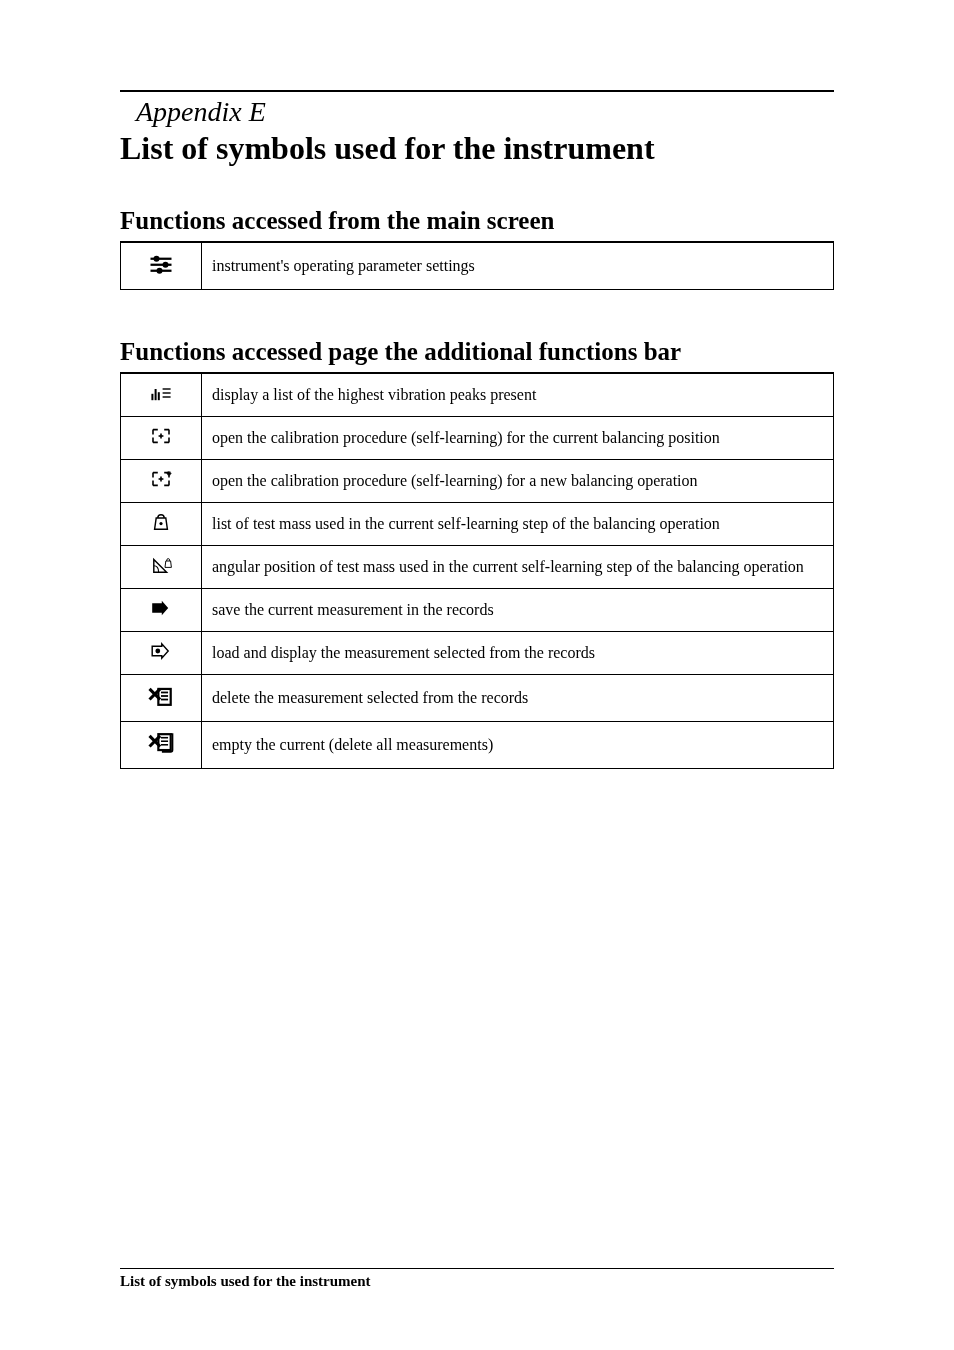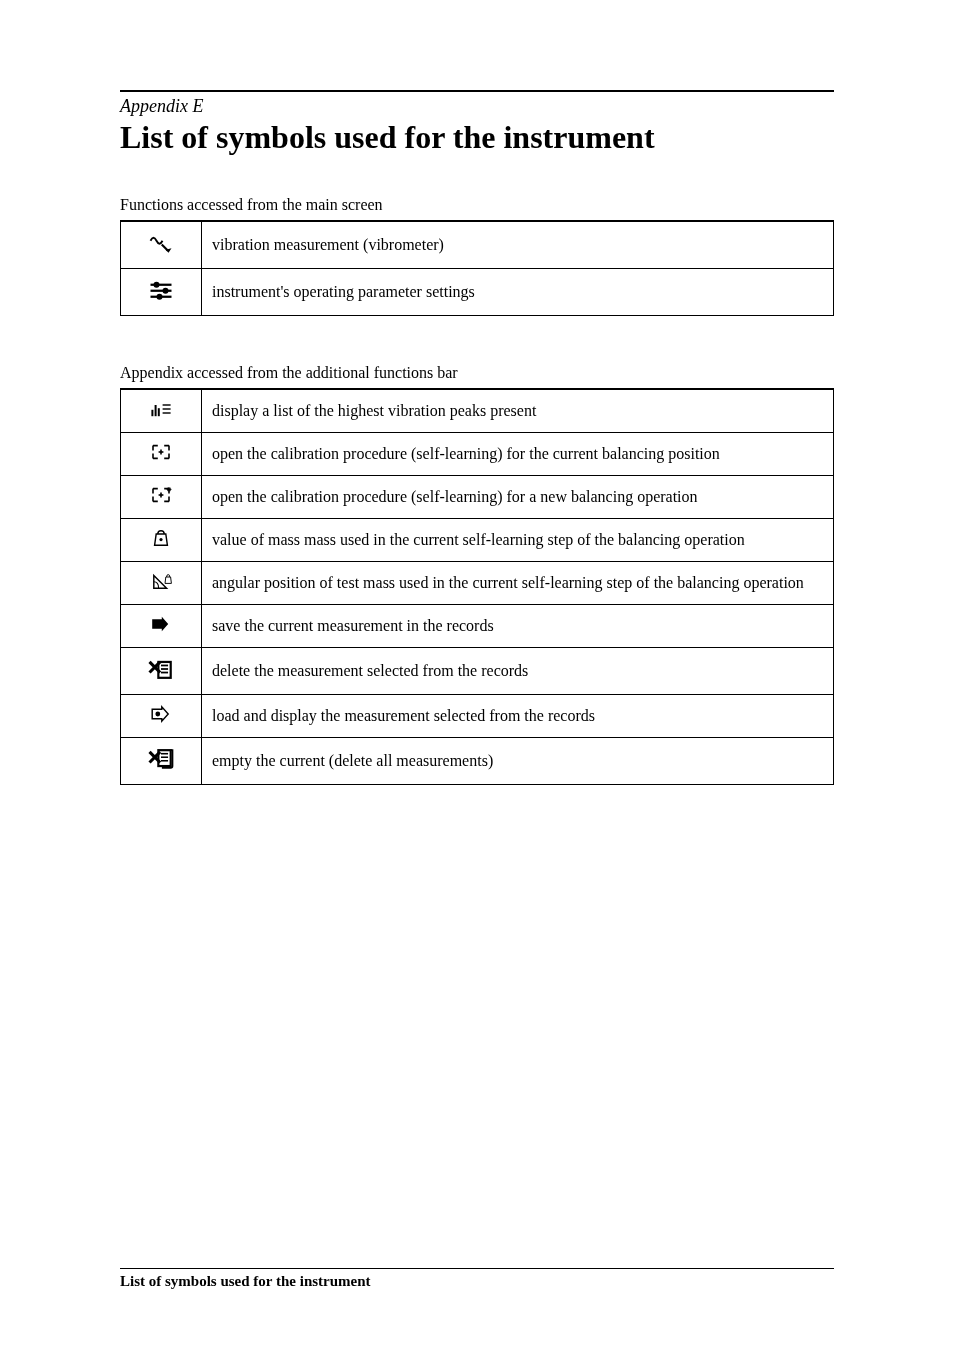--- a/index.html
+++ b/index.html
@@ -15,31 +15,32 @@
 }
 .page {
   padding: 90px 120px 60px 120px;
 }
 .top-rule {
   border-top: 2.5px solid #000;
   margin-bottom: 4px;
 }
 .appendix-label {
   font-style: italic;
-  font-size: 18px;
+  font-size: 28px;
   margin-bottom: 2px;
+  margin-left: 16px;
 }
 .page-title {
   font-size: 32px;
   font-weight: bold;
   margin-bottom: 40px;
 }
 .section-heading {
-  font-size: 16px;
-  font-weight: normal;
+  font-size: 25px;
+  font-weight: bold;
   margin-bottom: 6px;
 }
 .section-rule {
   border-top: 1px solid #000;
   margin-bottom: 0;
 }
 table.symtable {
   width: 100%;
   border-collapse: collapse;
   border: 1px solid #000;
@@ -94,47 +95,37 @@
 
   <div class="top-rule"></div>
   <div class="appendix-label">Appendix E</div>
   <div class="page-title">List of symbols used for the instrument</div>
 
   <div class="section-heading">Functions accessed from the main screen</div>
   <div class="section-rule"></div>
 
   <table class="symtable">
     <tbody>
-        <tr>
-      <td class="icon-cell">
-        <svg class="sym-icon" viewBox="0 0 40 30">
-          <path d="M6 12 Q10 4 14 12 Q18 20 22 12" fill="none" stroke="#000" stroke-width="2.5"></path>
-          <path d="M22 16 L30 24 L28 26 L20 18 Z" fill="#000"></path>
-          <polygon points="26,24 34,22 30,28" fill="#000"></polygon>
-        </svg>
-      </td>
-      <td class="desc-cell">vibration measurement (vibrometer)</td>
-    </tr>
     <tr>
       <td class="icon-cell">
         <svg class="sym-icon" viewBox="0 0 40 30">
           <line x1="6" y1="8" x2="34" y2="8" stroke="#000" stroke-width="3"></line>
           <circle cx="14" cy="8" r="4" fill="#000"></circle>
           <line x1="6" y1="16" x2="34" y2="16" stroke="#000" stroke-width="3"></line>
           <circle cx="26" cy="16" r="4" fill="#000"></circle>
           <line x1="6" y1="24" x2="34" y2="24" stroke="#000" stroke-width="3"></line>
           <circle cx="18" cy="24" r="4" fill="#000"></circle>
         </svg>
       </td>
       <td class="desc-cell">instrument's operating parameter settings</td>
     </tr>
   </tbody>
     </table>
 
-  <div class="section-heading">Appendix accessed from the additional functions bar</div>
+  <div class="section-heading">Functions accessed page the additional functions bar</div>
   <div class="section-rule"></div>
 
   <table class="symtable">
     <tbody>
     <tr>
       <td class="icon-cell">
         <svg class="sym-small" viewBox="0 0 30 26">
           <rect x="3" y="14" width="2.5" height="8" fill="#000"></rect>
           <rect x="7" y="8" width="2.5" height="14" fill="#000"></rect>
           <rect x="11" y="12" width="2.5" height="10" fill="#000"></rect>
@@ -178,62 +169,62 @@
       <td class="desc-cell">open the calibration procedure (self-learning) for a new balancing operation</td>
     </tr>
     <tr>
       <td class="icon-cell">
         <svg class="sym-small" viewBox="0 0 30 26">
           <path d="M11 8 Q11 4 15 4 Q19 4 19 8" fill="none" stroke="#000" stroke-width="1.8"></path>
           <path d="M9 8 L21 8 L23 22 L7 22 Z" fill="none" stroke="#000" stroke-width="1.8"></path>
           <circle cx="15" cy="15" r="2" fill="#000"></circle>
         </svg>
       </td>
-      <td class="desc-cell justify">value of mass mass used in the current self-learning step of the balancing operation</td>
+      <td class="desc-cell justify">list of test mass used in the current self-learning step of the balancing operation</td>
     </tr>
     <tr>
       <td class="icon-cell">
         <svg class="sym-small" viewBox="0 0 30 26">
           <path d="M6 22 L6 6 L22 22 Z" fill="none" stroke="#000" stroke-width="1.8"></path>
           <path d="M6 14 Q12 14 12 22" fill="none" stroke="#000" stroke-width="1.4"></path>
           <path d="M22 8 Q22 5 24 5 Q26 5 26 8" fill="none" stroke="#000" stroke-width="1.2"></path>
           <path d="M21 8 L27 8 L28 16 L20 16 Z" fill="none" stroke="#000" stroke-width="1.2"></path>
         </svg>
       </td>
       <td class="desc-cell justify">angular position of test mass used in the current self-learning step of the balancing operation</td>
     </tr>
     <tr>
       <td class="icon-cell">
         <svg class="sym-small" viewBox="0 0 30 26">
           <polygon points="4,7 16,7 16,4 24,13 16,22 16,19 4,19" fill="#000"></polygon>
         </svg>
       </td>
       <td class="desc-cell">save the current measurement in the records</td>
+    </tr>
+    <tr>
+      <td class="icon-cell">
+        <svg class="sym-small" viewBox="0 0 30 26">
+          <polygon points="4,7 16,7 16,4 24,13 16,22 16,19 4,19" fill="none" stroke="#000" stroke-width="1.8"></polygon>
+          <circle cx="11" cy="13" r="3" fill="#000"></circle>
+        </svg>
+      </td>
+      <td class="desc-cell">load and display the measurement selected from the records</td>
     </tr>
     <tr>
       <td class="icon-cell">
         <svg class="sym-icon" viewBox="0 0 34 28">
           <rect x="14" y="6" width="14" height="18" fill="none" stroke="#000" stroke-width="2.5"></rect>
           <line x1="17" y1="10" x2="25" y2="10" stroke="#000" stroke-width="2"></line>
           <line x1="17" y1="14" x2="25" y2="14" stroke="#000" stroke-width="2"></line>
           <line x1="17" y1="18" x2="25" y2="18" stroke="#000" stroke-width="2"></line>
           <line x1="4" y1="6" x2="16" y2="18" stroke="#000" stroke-width="3.5"></line>
           <line x1="16" y1="6" x2="4" y2="18" stroke="#000" stroke-width="3.5"></line>
         </svg>
       </td>
       <td class="desc-cell">delete the measurement selected from the records</td>
-    </tr>
-    <tr>
-      <td class="icon-cell">
-        <svg class="sym-small" viewBox="0 0 30 26">
-          <polygon points="4,7 16,7 16,4 24,13 16,22 16,19 4,19" fill="none" stroke="#000" stroke-width="1.8"></polygon>
-          <circle cx="11" cy="13" r="3" fill="#000"></circle>
-        </svg>
-      </td>
-      <td class="desc-cell">load and display the measurement selected from the records</td>
     </tr>
     <tr>
       <td class="icon-cell">
         <svg class="sym-icon" viewBox="0 0 34 28">
           <rect x="14" y="4" width="14" height="18" fill="none" stroke="#000" stroke-width="2.5"></rect>
           <path d="M28 4 L30 4 L30 22 Q30 24 28 24 L18 24" fill="none" stroke="#000" stroke-width="2"></path>
           <line x1="17" y1="8" x2="25" y2="8" stroke="#000" stroke-width="1.8"></line>
           <line x1="17" y1="12" x2="25" y2="12" stroke="#000" stroke-width="1.8"></line>
           <line x1="17" y1="16" x2="25" y2="16" stroke="#000" stroke-width="1.8"></line>
           <line x1="4" y1="6" x2="16" y2="18" stroke="#000" stroke-width="3.5"></line>

